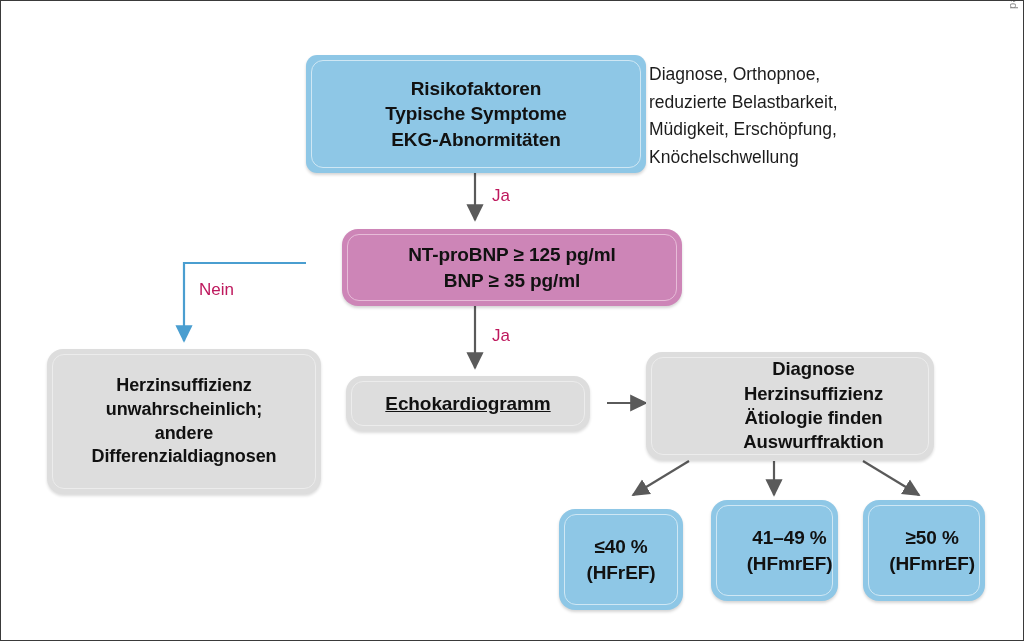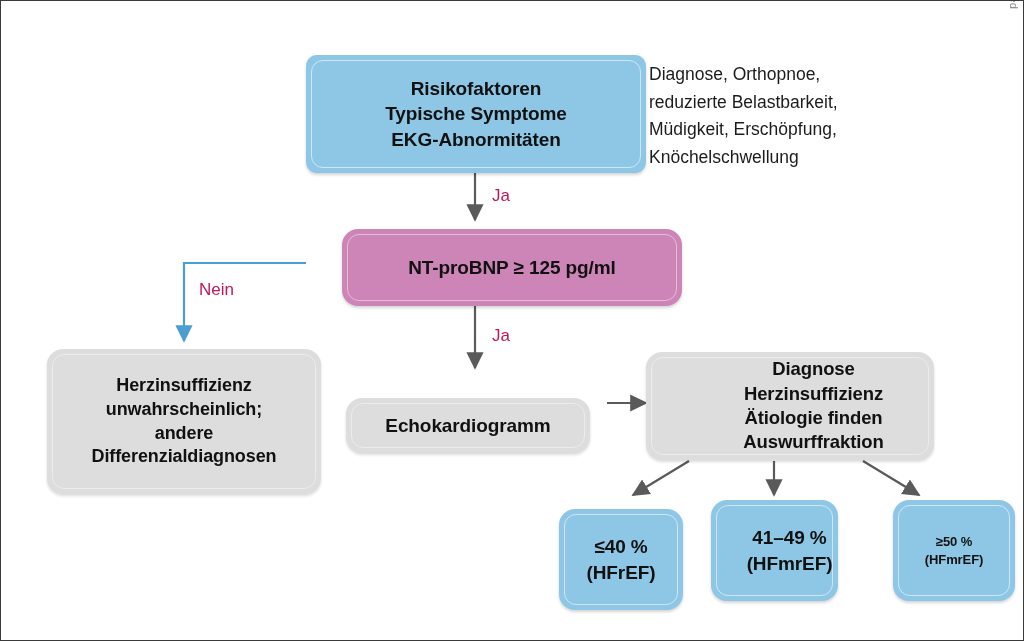--- a/index.html
+++ b/index.html
@@ -158,38 +158,39 @@
     <span>Müdigkeit, Erschöpfung,</span><br>
     <span>Knöchelschwellung</span>
   </div>
 
   <div class="edgelabel" style="left:491px; top:185px;">Ja</div>
 
   <div class="node n-pink" style="left:305px; top:228px; width:340px; height:77px; font-size:19px;margin-left:36px;">
     <span class="inner"></span>
     <span class="txt">
       <span>NT-proBNP ≥ 125 pg/ml</span><br>
+      <span>BNP ≥ 35 pg/ml</span>
     </span>
   </div>
 
   <div class="edgelabel" style="left:198px; top:279px;">Nein</div>
 
   <div class="edgelabel" style="left:491px; top:325px;">Ja</div>
 
   <div class="node n-gray" style="left:46px; top:348px; width:274px; height:145px; font-size:18px;justify-content:center;">
     <span class="inner"></span>
     <span class="txt">
       <span>Herzinsuffizienz</span><br>
       <span>unwahrscheinlich;</span><br>
       <span>andere</span><br>
       <span>Differenzialdiagnosen</span>
     </span>
   </div>
 
-  <div class="node n-gray" style="left:345px; top:397px; width:244px; height:55px; font-size:19px;">
+  <div class="node n-gray" style="left:345px; top:375px; width:244px; height:55px; font-size:19px;text-decoration:underline;">
     <span class="inner"></span>
     <span class="txt">Echokardiogramm</span>
   </div>
 
   <div class="node n-gray" style="left:645px; top:351px; width:288px; height:108px; font-size:18.5px;padding-left:47px;">
     <span class="inner"></span>
     <span class="txt">
       <span>Diagnose Herzinsuffizienz</span><br>
       <span>Ätiologie finden</span><br>
       <span>Auswurffraktion</span>
@@ -205,21 +206,21 @@
   </div>
 
   <div class="node n-blue" style="left:710px; top:499px; width:127px; height:101px; font-size:19px;padding-left:30px;">
     <span class="inner"></span>
     <span class="txt">
       <span>41–49 %</span><br>
       <span>(HFmrEF)</span>
     </span>
   </div>
 
-  <div class="node n-blue" style="left:892px; top:499px; width:122px; height:101px; font-size:13px;">
+  <div class="node n-blue" style="left:862px; top:499px; width:122px; height:101px; font-size:19px;justify-content:flex-end;">
     <span class="inner"></span>
     <span class="txt">
       <span>≥50 %</span><br>
       <span>(HFmrEF)</span>
     </span>
   </div>
 
   <div class="credit">© Universimed</div>
 
 </div>

